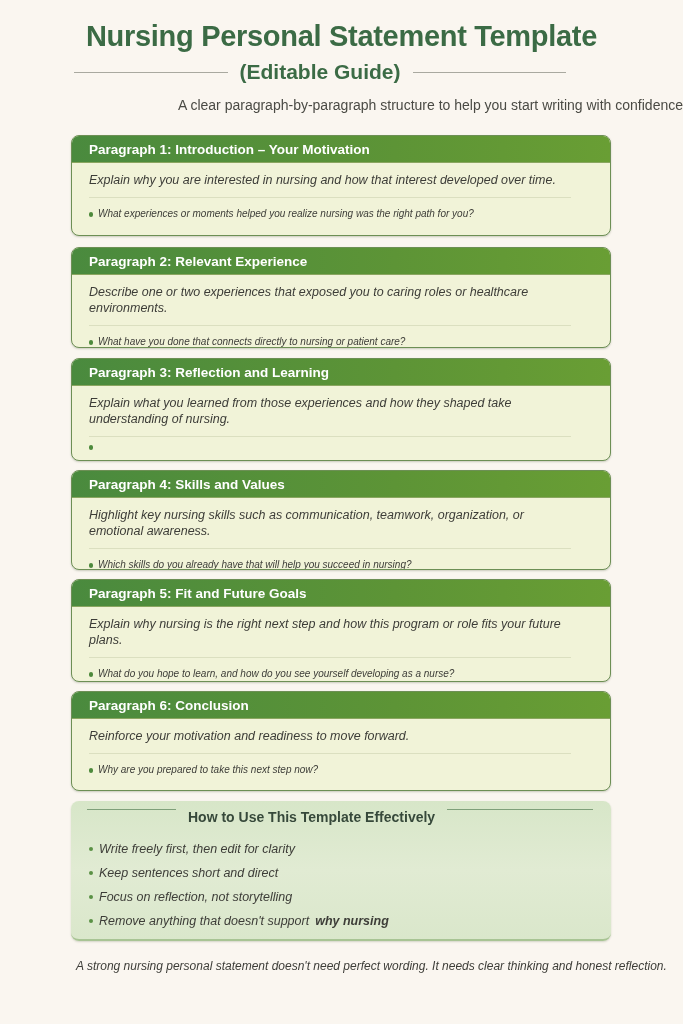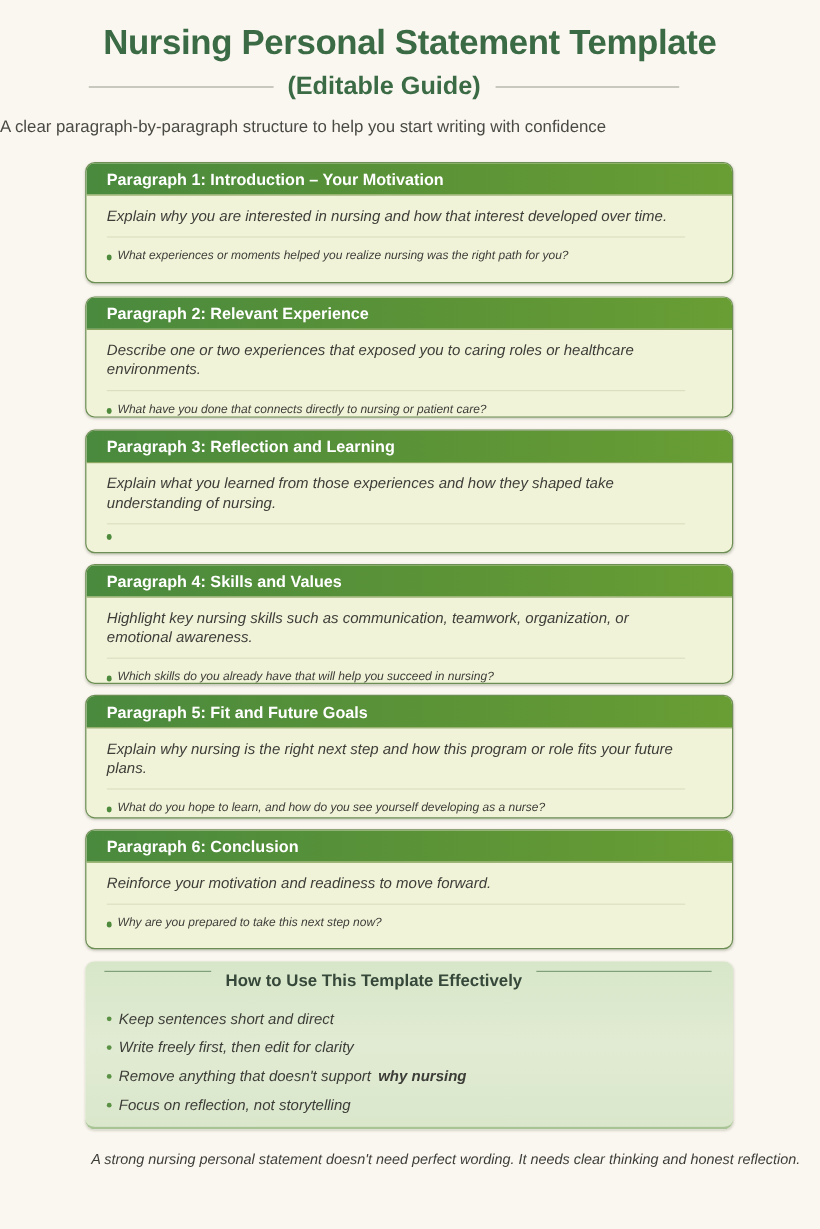--- a/index.html
+++ b/index.html
@@ -13,21 +13,21 @@
     }
     .subtitle-row {
       position: absolute; left: 74px; right: 117px; top: 58px; height: 28px;
       display: flex; align-items: center; gap: 12px;
     }
     .subtitle-row .rule { flex: 1; height: 1px; background: #a9a9a0; }
     .subtitle {
       font-size: 21px; font-weight: bold; color: #3b6b45; white-space: nowrap;
     }
     .intro {
-      position: absolute; left: 0; right: 0; top: 97px; text-align: left;
+      position: absolute; left: 0; right: 0; top: 97px; text-align: right;
       font-size: 14px; color: #4a4a44;
     }
 
     .card {
       position: absolute; left: 71px; width: 540px;
       border: 1px solid #6d8f55; border-radius: 8px; overflow: hidden;
       background: #f1f3d8;
       box-shadow: 0 1px 2px rgba(60,80,40,0.25);
     }
     .card-header {
@@ -154,31 +154,31 @@
 
 <section class="tips">
   <div class="tips-head">
     <span class="rule left"></span>
     <span class="tips-title">How to Use This Template Effectively</span>
     <span class="rule right"></span>
   </div>
   <ul class="tips-list">
     <li>
       <span class="bullet"></span>
+      <span>Write freely first, then edit for clarity</span>
+    </li>
+    <li>
+      <span class="bullet"></span>
       <span>Keep sentences short and direct</span>
     </li>
     <li>
       <span class="bullet"></span>
-      <span>Write freely first, then edit for clarity</span>
+      <span>Focus on reflection, not storytelling</span>
     </li>
     <li>
       <span class="bullet"></span>
       <span>Remove anything that doesn't support</span>
       <b>why nursing</b>
-    </li>
-    <li>
-      <span class="bullet"></span>
-      <span>Focus on reflection, not storytelling</span>
     </li>
   </ul>
 </section>
 
 <p class="footer">A strong nursing personal statement doesn't need perfect wording. It needs clear thinking and honest reflection.</p>
 
 </body></html>

